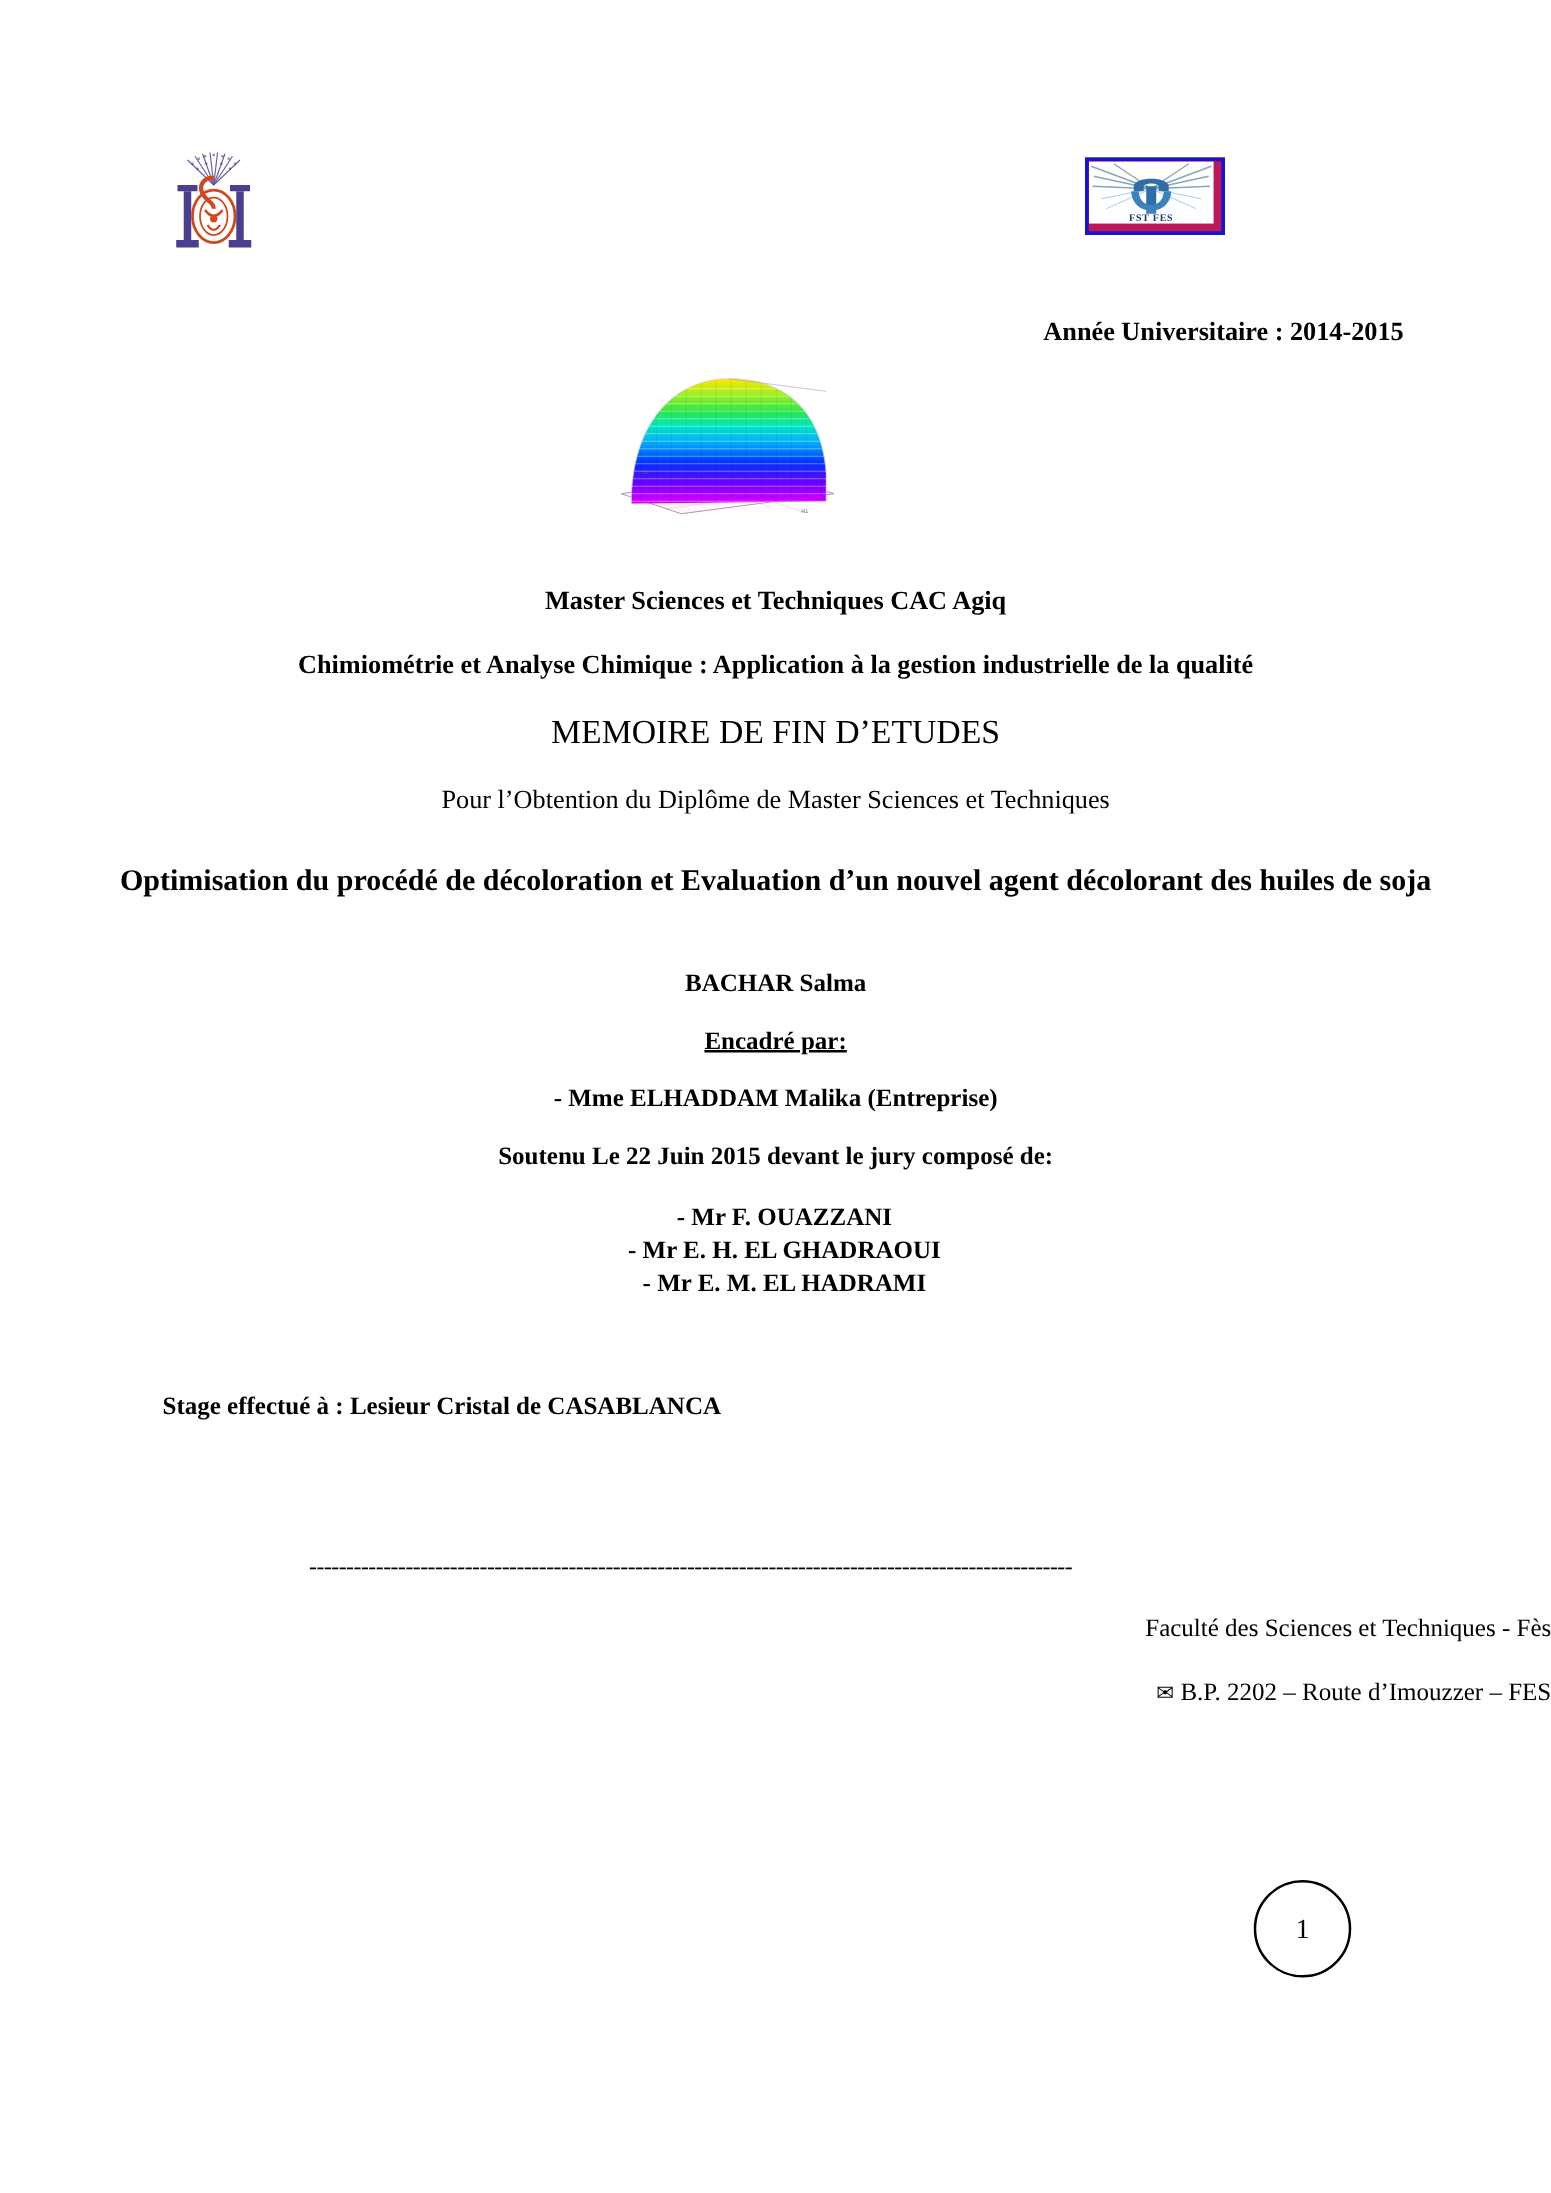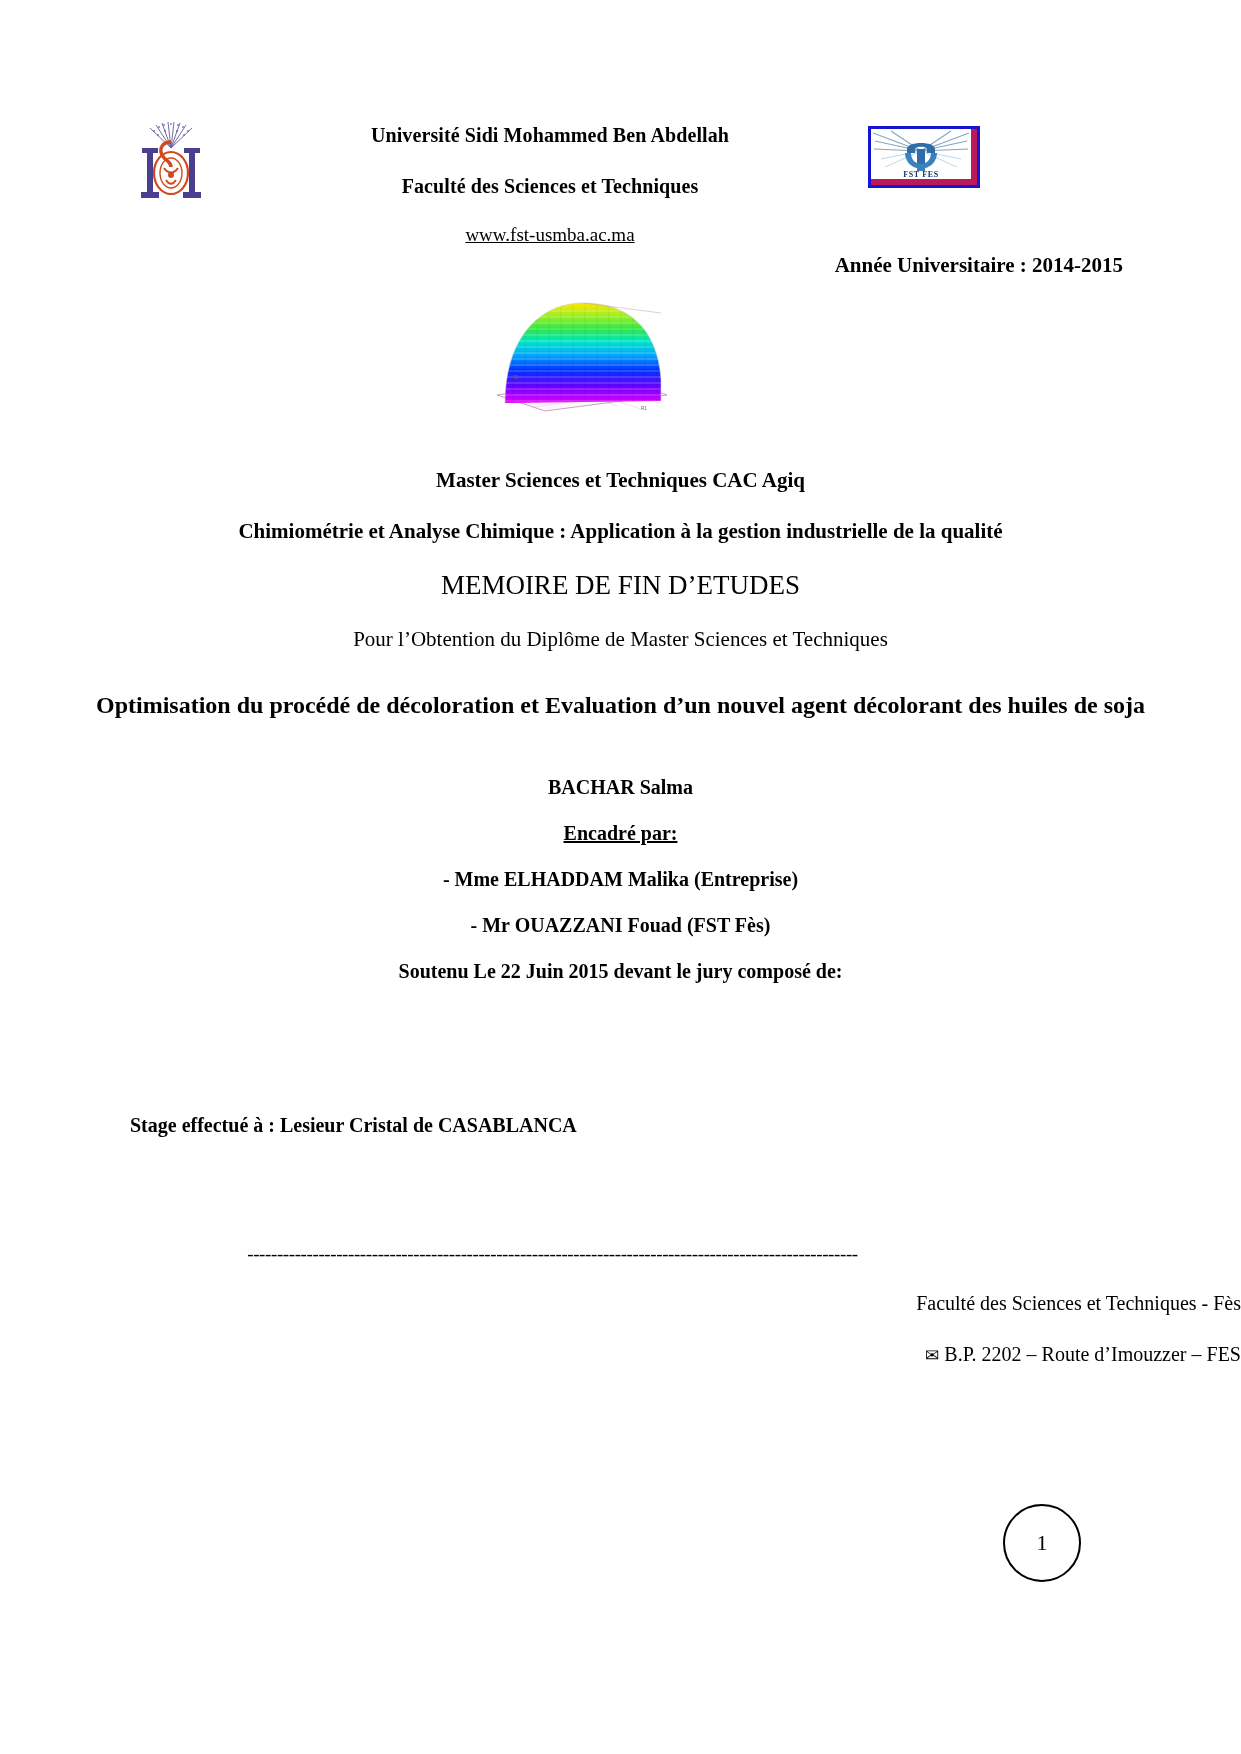--- a/index.html
+++ b/index.html
@@ -233,25 +233,20 @@
 
         <ellipse cx="43" cy="55" rx="17" ry="21" fill="none" stroke="#d2481e" stroke-width="2.2"></ellipse>
         <ellipse cx="43" cy="55" rx="11" ry="15" fill="none" stroke="#d2481e" stroke-width="1.4"></ellipse>
         <path d="M43 24 C34 24 31 31 34 37 C37 43 43 43 43 49" fill="none" stroke="#d2481e" stroke-width="3.4"></path>
         <path d="M36 50 C40 56 46 56 50 50" fill="none" stroke="#d2481e" stroke-width="2"></path>
         <path d="M38 62 C41 67 45 67 48 62" fill="none" stroke="#d2481e" stroke-width="1.8"></path>
         <circle cx="43" cy="57" r="3" fill="#d2481e"></circle>
       </svg>
     </div>
 
-    <div class="header-center">
-      <div class="hdr-line1">Université Sidi Mohammed Ben Abdellah</div>
-      <div class="hdr-line2">Faculté des Sciences et Techniques</div>
-      <div class="hdr-url">www.fst-usmba.ac.ma</div>
-    </div>
 
     <div class="logo-fst">
       <svg width="100" height="50" viewBox="0 0 100 50" xmlns="http://www.w3.org/2000/svg">
         <rect x="0" y="0" width="100" height="50" fill="#ffffff"></rect>
 
         <g stroke="#1d5e8c" stroke-width="1.1" opacity="0.55">
           <line x1="50" y1="22" x2="2" y2="4"></line>
           <line x1="50" y1="22" x2="4" y2="12"></line>
           <line x1="50" y1="22" x2="3" y2="20"></line>
           <line x1="50" y1="22" x2="98" y2="4"></line>
@@ -364,23 +359,27 @@
     <div class="l-pour">Pour l’Obtention du Diplôme de Master Sciences et Techniques</div>
     <div class="l-titre">Optimisation du procédé de décoloration et Evaluation d’un nouvel agent décolorant des huiles de soja</div>
   </div>
 
   <div class="presentation">
     <div class="p-row sp-1">BACHAR Salma</div>
     <div class="p-row sp-2">
       <span class="p-underline">Encadré par:</span>
     </div>
     <div class="p-row sp-2">- Mme ELHADDAM  Malika  (Entreprise)</div>
-    <div class="p-row sp-2">-  Mr OUAZZANI  Fouad (FST Fès)</div>
     <div class="p-row sp-2">Soutenu Le 22  Juin 2015  devant le jury composé de:</div>
 
+    <div class="jury-list">
+      <div>- Mr F. OUAZZANI</div>
+      <div>- Mr E. H. EL GHADRAOUI</div>
+      <div>- Mr E. M. EL HADRAMI</div>
+    </div>
   </div>
 
   <div class="stage">Stage effectué à : Lesieur Cristal de CASABLANCA</div>
 
   <div class="sep">-------------------------------------------------------------------------------------------------------</div>
 
   <div class="footer">
     <div class="f-line">Faculté des Sciences et Techniques - Fès</div>
     <div class="f-line2">
       <span class="ico">✉</span><span>B.P. 2202 – Route d’Imouzzer – FES</span>

